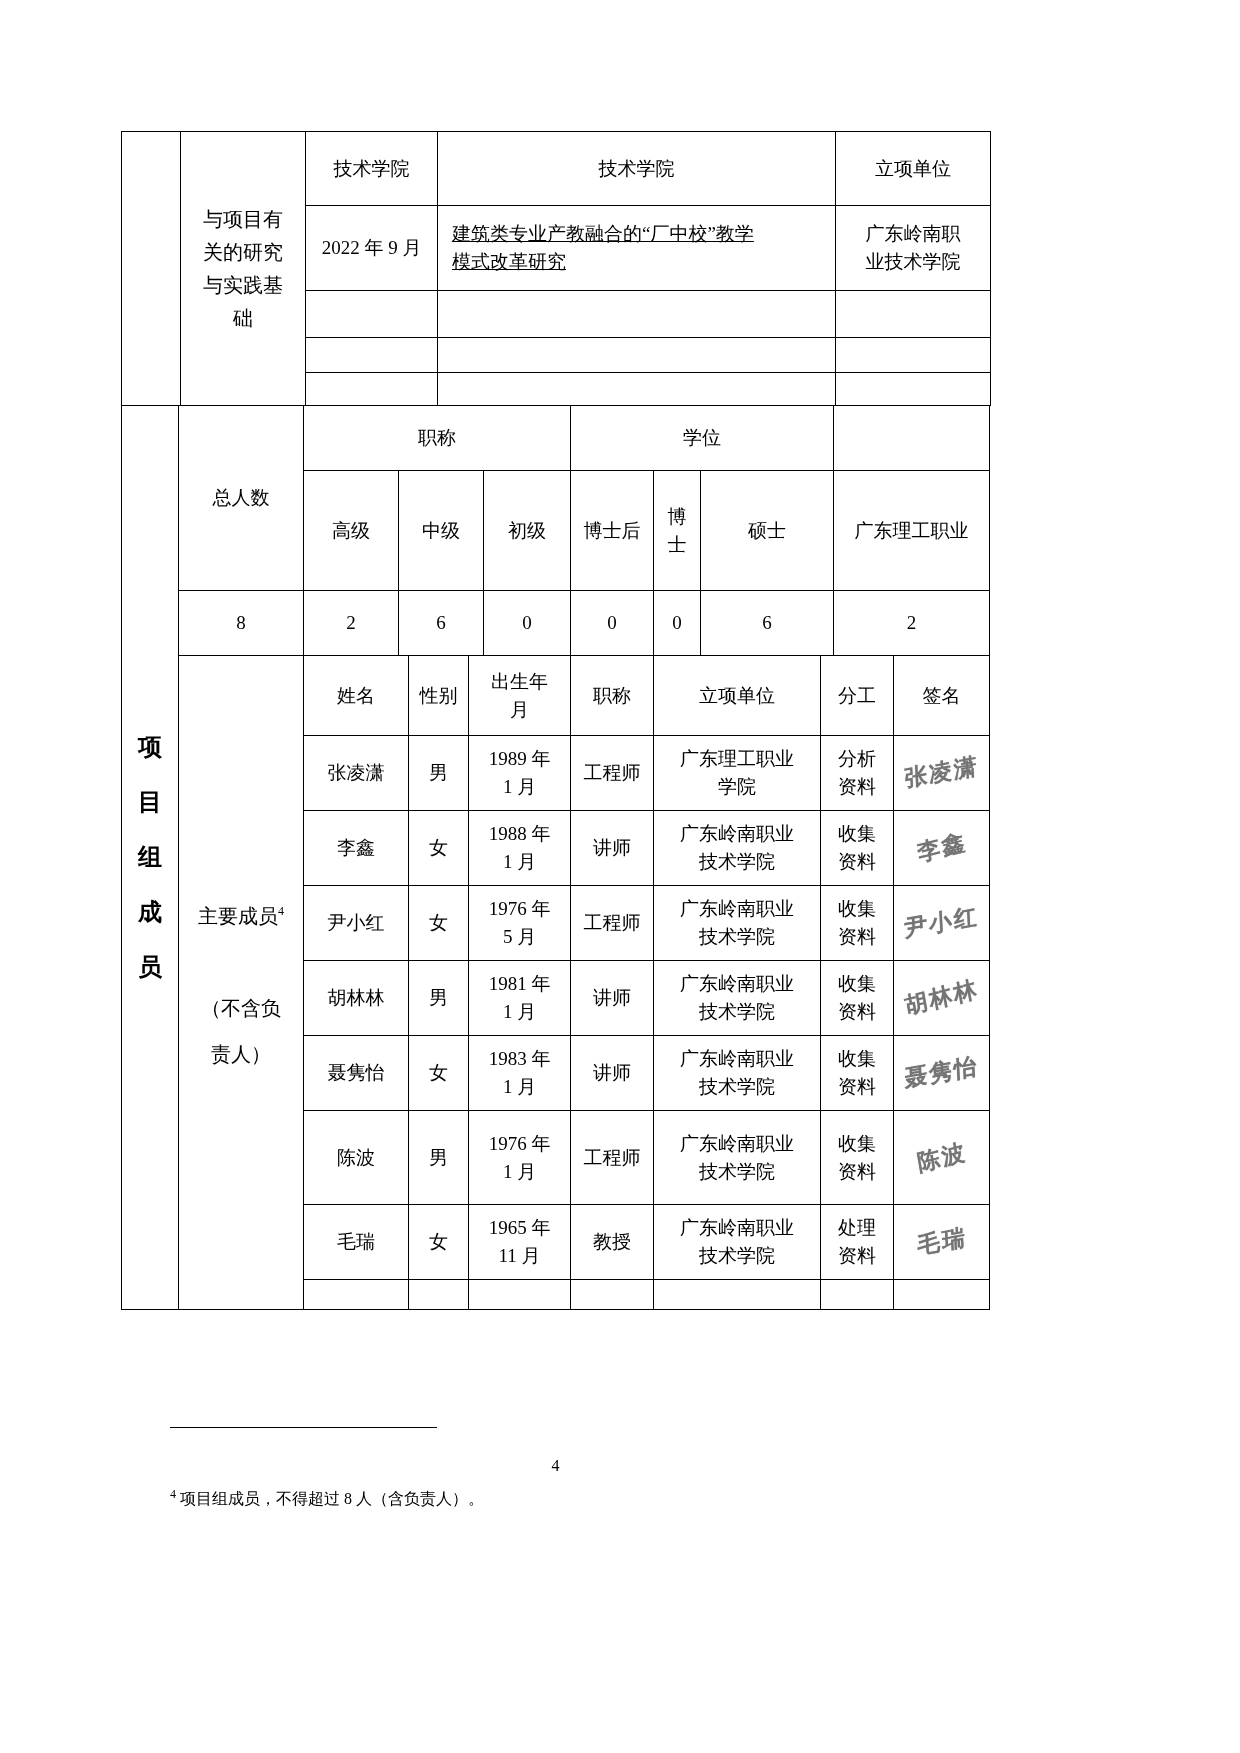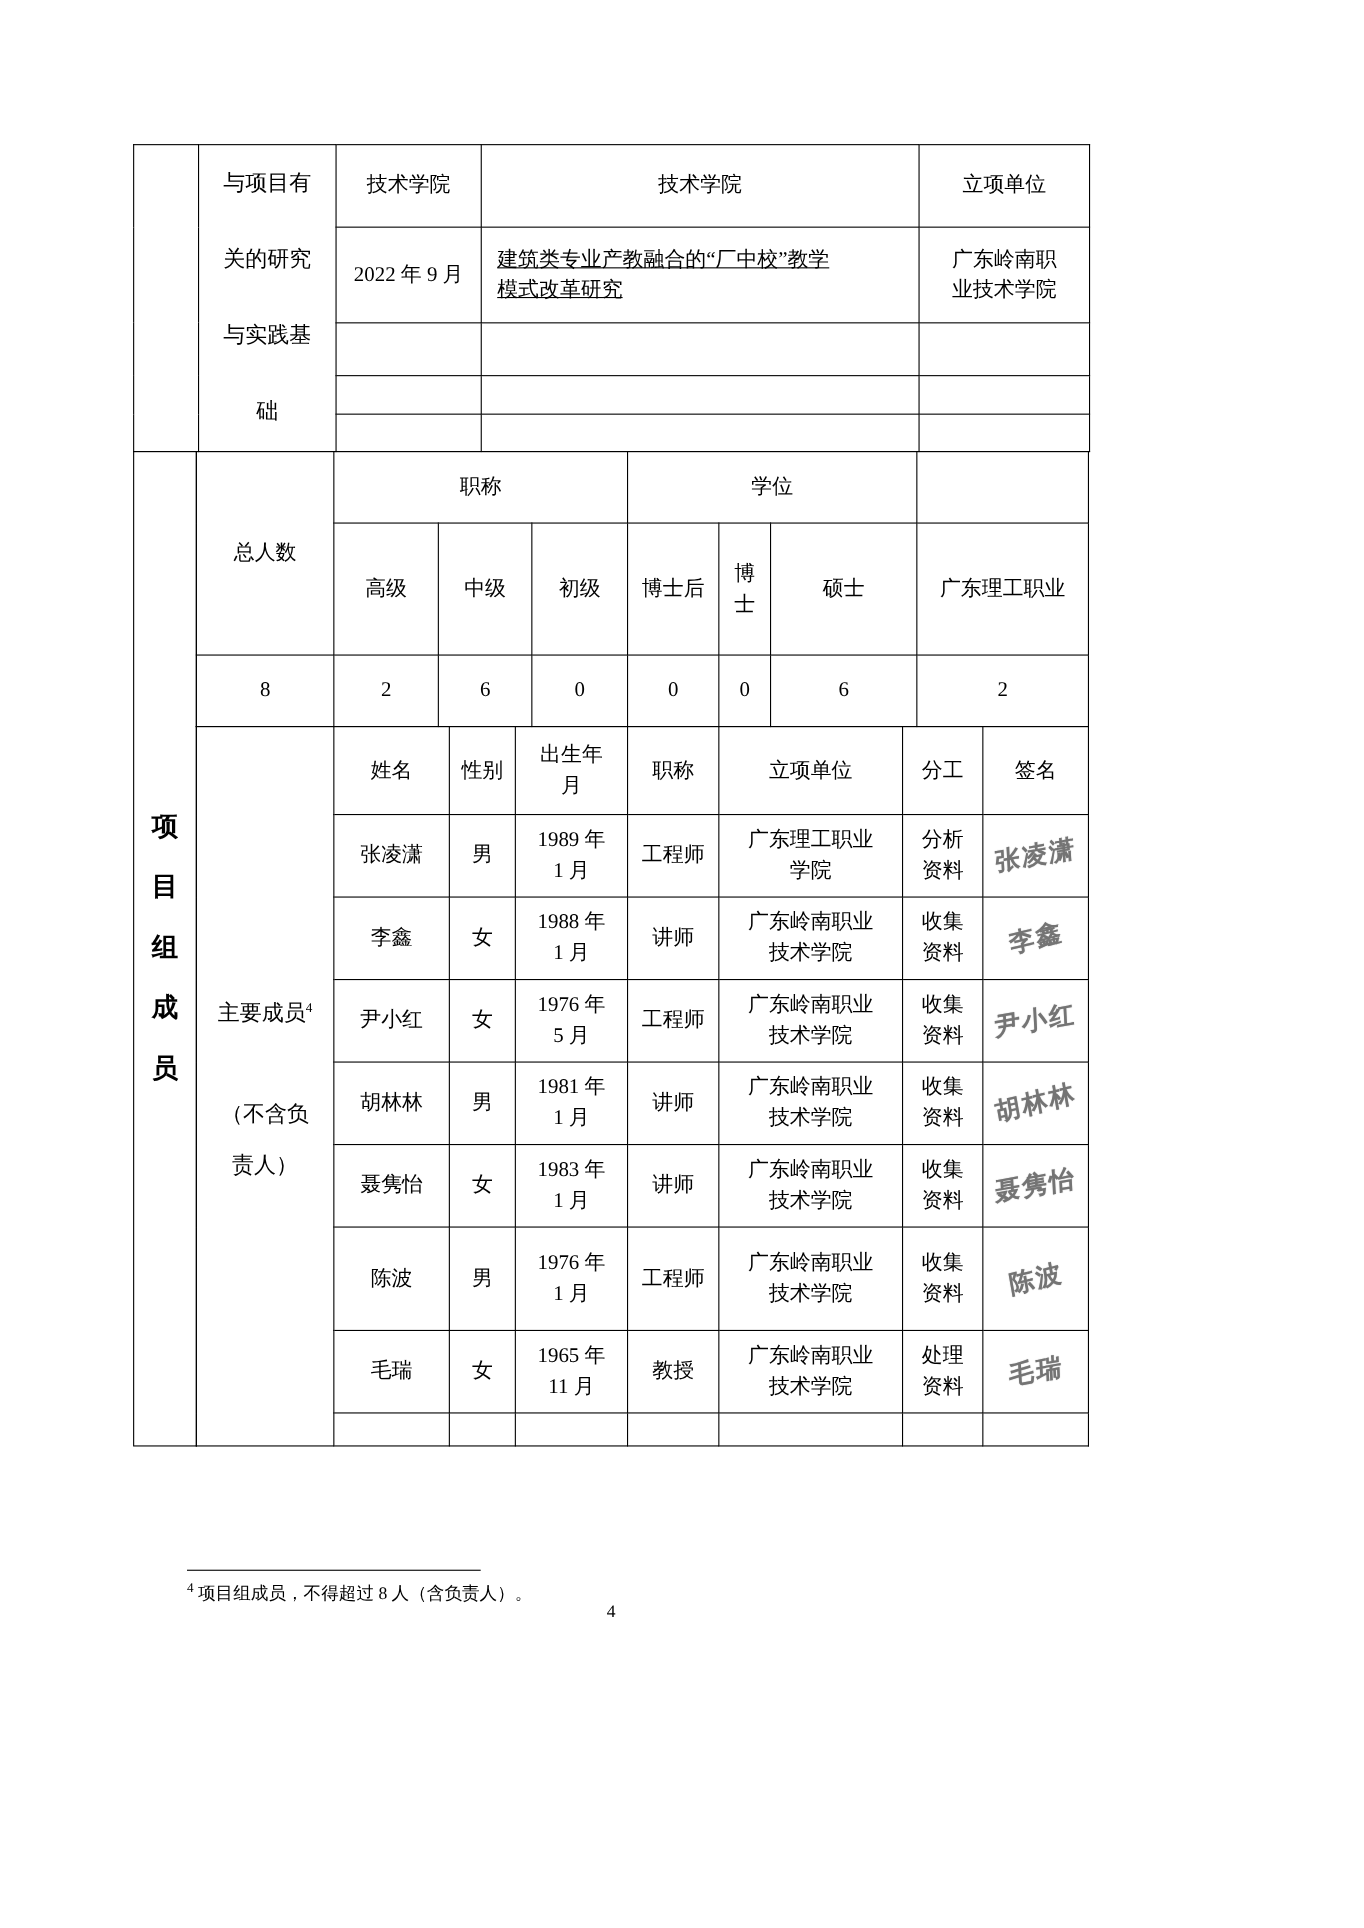--- a/index.html
+++ b/index.html
@@ -24,42 +24,42 @@
   .t-summary, .t-members { width:811px; }
   .t-members { margin-top:-1px; }
 
   .band2 { display:flex; align-items:stretch; margin-top:-1px; }
   .col-left {
     width:59px; border:1px solid #000;
     display:flex; align-items:center; justify-content:center;
   }
   .band2-right { margin-left:-1px; }
 
-  .basis-label { font-size:20px; line-height:69px; white-space:pre-line; }
+  .basis-label { font-size:20px; line-height:33px; white-space:pre-line; }
   .team-label  { font-size:24px; font-weight:bold; line-height:55px; white-space:pre-line; text-align:center; }
   .member-label { font-size:20px; line-height:46px; }
   sup { font-size:12px; vertical-align:super; }
 
   .title-cell { text-align:left; padding-left:14px; white-space:pre-line;text-decoration:underline; }
 
   .sig {
     display:inline-block;
     font-size:23px; font-weight:bold; letter-spacing:2px;
     color:#5c5c5c; opacity:.85;
     transform:rotate(-10deg) skewX(-7deg);
     text-shadow:0 0 1px rgba(90,90,90,.55);
   }
   .member-row:nth-child(odd) .sig { transform:rotate(-14deg) skewX(-4deg); }
 
   .footnote-divider {
     position:absolute; left:170px; top:1427px; width:267px;
     border-top:1px solid #000;
   }
   .footnote {
-    position:absolute; left:170px; top:1436px;
+    position:absolute; left:170px; top:1487px;
     font-size:16px;
   }
   .page-number {
     position:absolute; left:121px; top:1457px; width:869px;
     text-align:center; font-size:16px;
   }
 </style>
 </head>
 <body>
 

